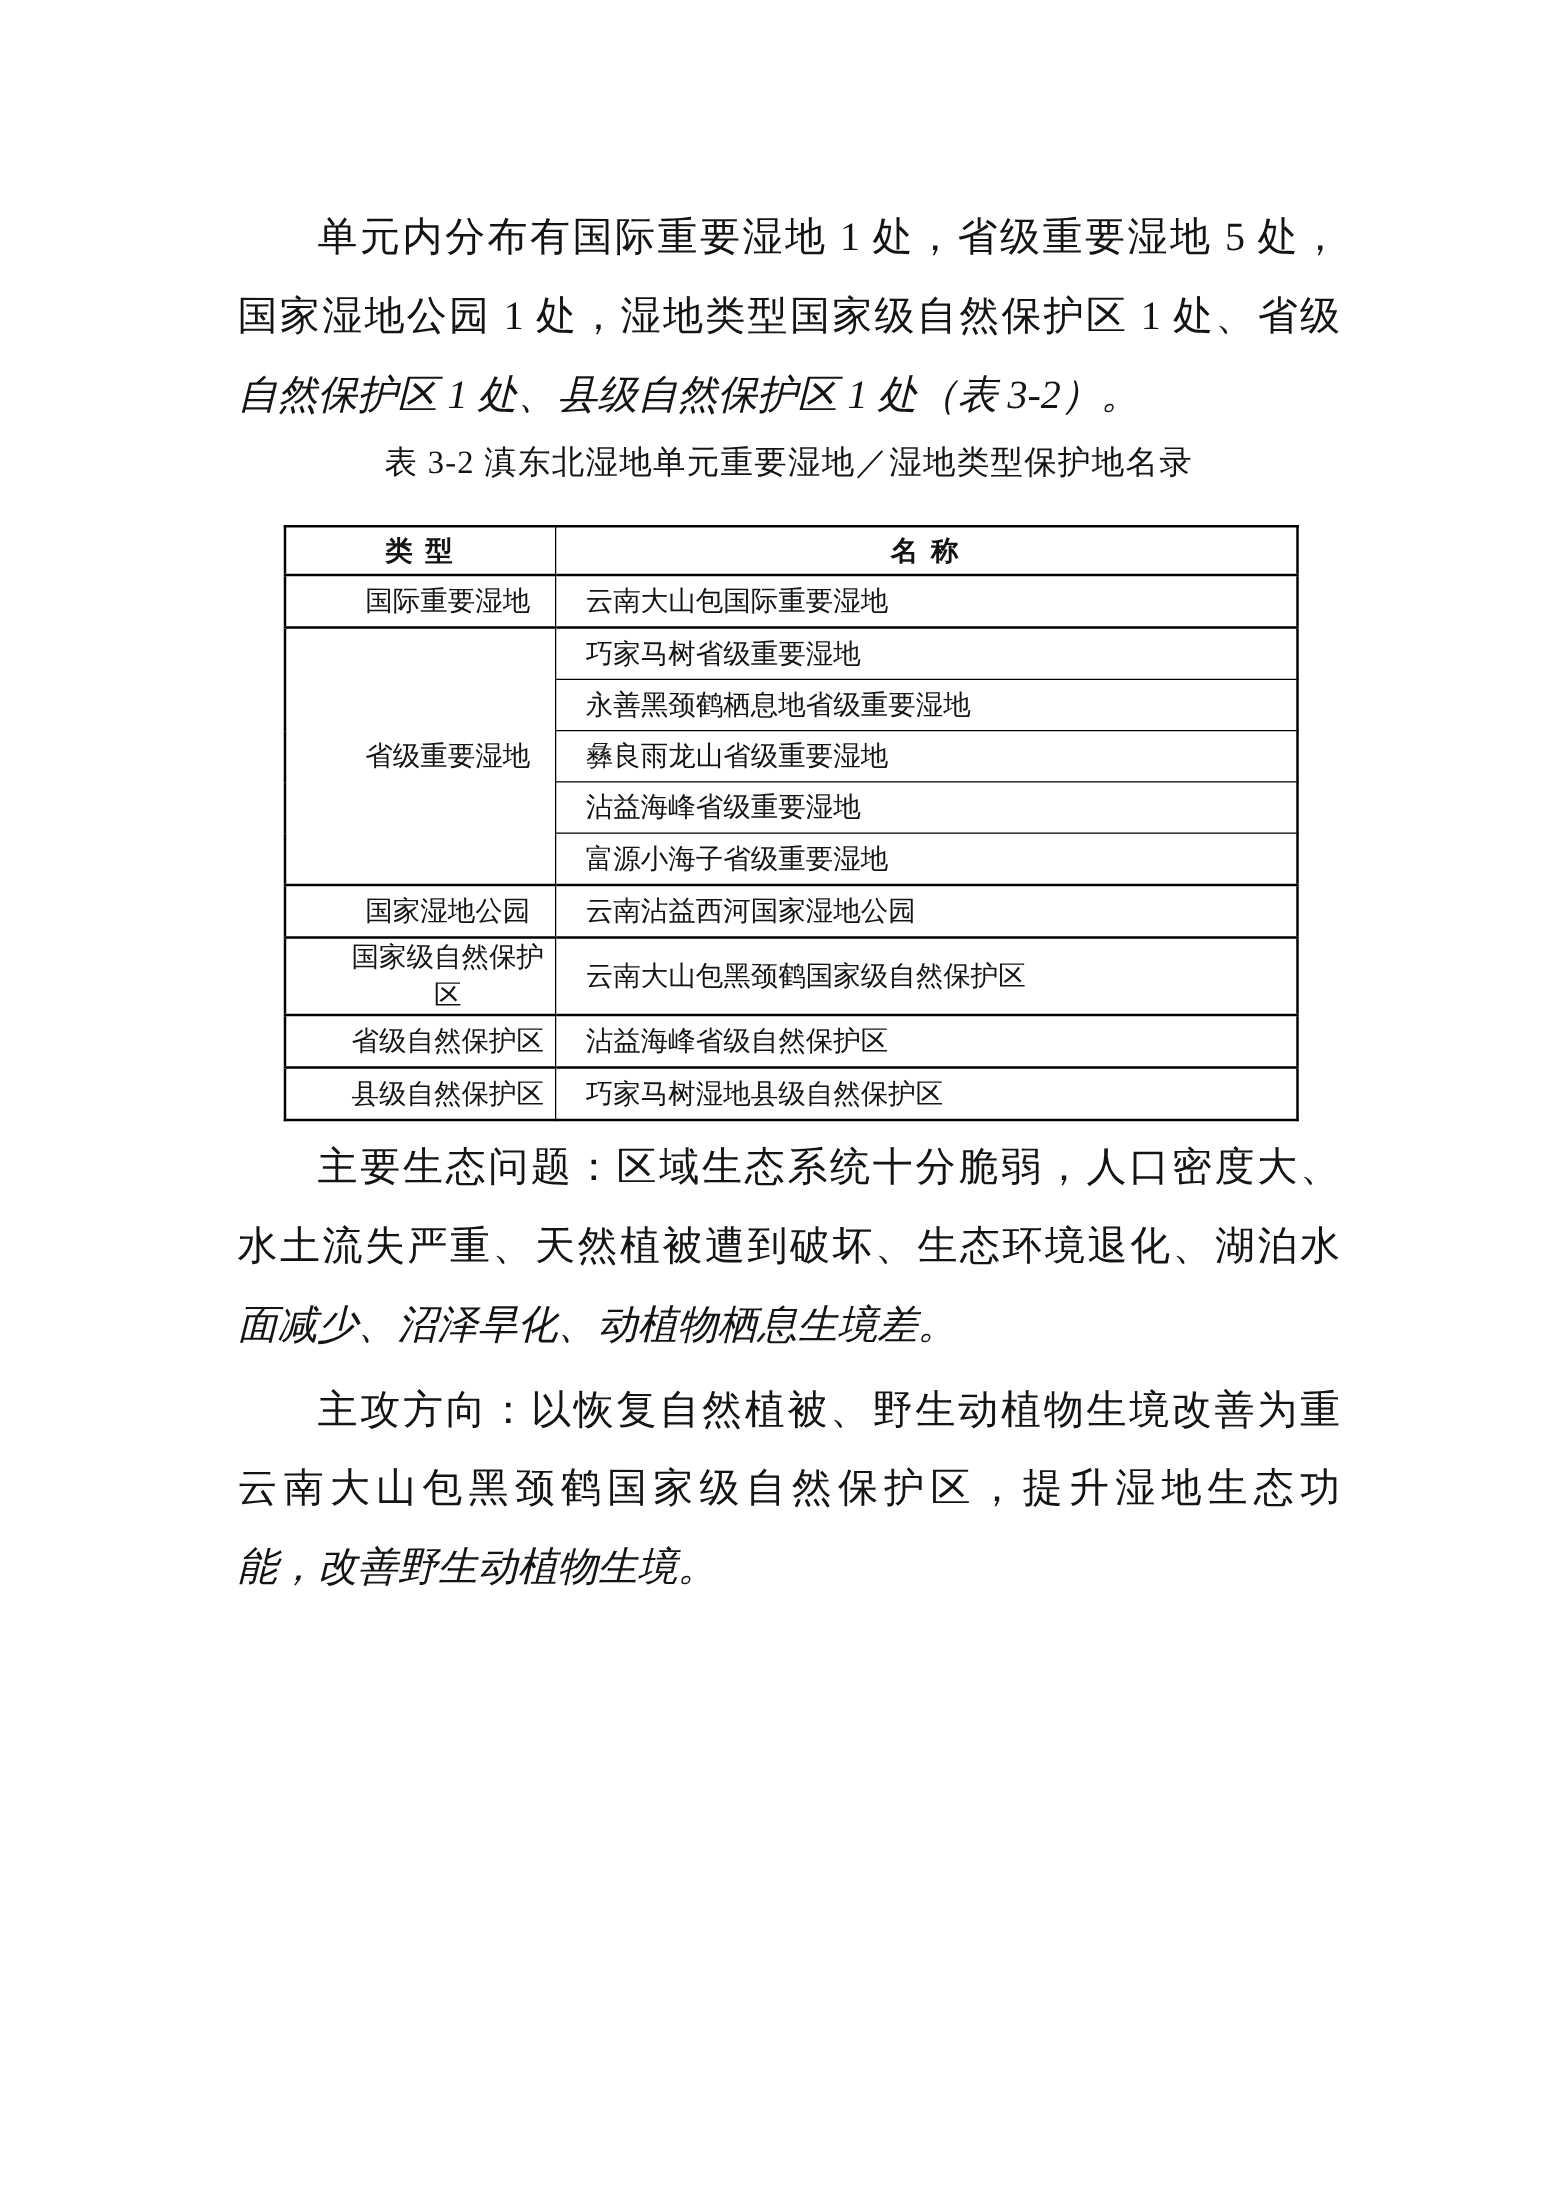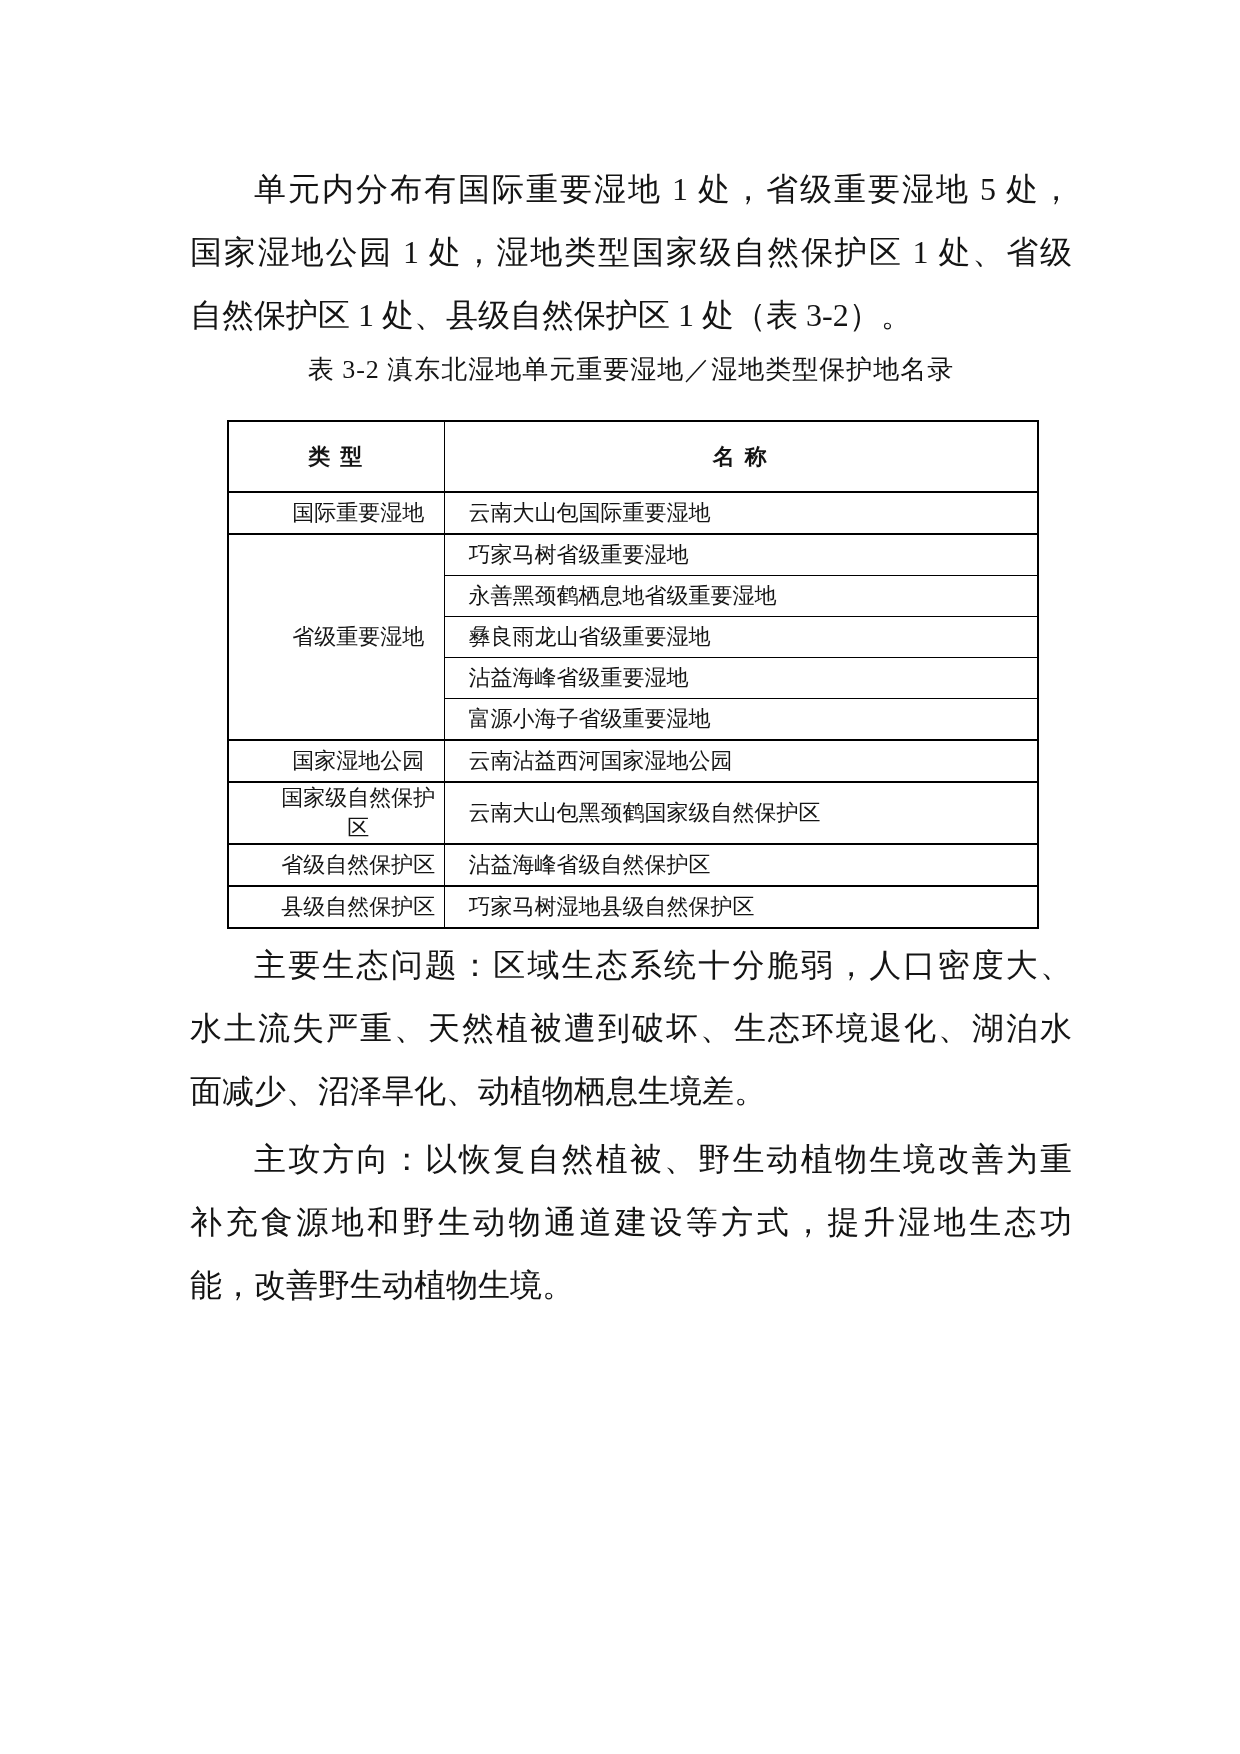--- a/index.html
+++ b/index.html
@@ -18,21 +18,21 @@
   .para{margin:0;padding:0;}
   .line{
     font-size:32px;
     line-height:63px;
     height:63px;
     text-align:justify;
     text-align-last:justify;
     overflow:hidden;
   }
   .line.first{padding-left:64px;}
-  .line.last{text-align-last:auto;text-align:left;}
+  .line.last{text-align-last:auto;text-align:left;font-style:italic;}
   .bold-label{
     font-family:"Liberation Sans","DejaVu Sans",sans-serif;
     font-weight:400;
   }
   .table-caption{
     height:60px;
     line-height:46px;
     text-align:center;
     font-size:26px;
     letter-spacing:1px;
@@ -46,21 +46,21 @@
   }
   table.wetland col.c1{width:216px;}
   table.wetland th{
     font-family:"Liberation Sans","DejaVu Sans",sans-serif;
     font-weight:700;
     font-size:22px;
     height:37px;
     border:1px solid #000;
     border-bottom:2px solid #000;
     text-align:center;
-    padding:16px;
+    padding:0;
     letter-spacing:2px;
   }
   table.wetland td{
     font-size:22px;
     height:40px;
     border:1px solid #000;
     padding:0;
     font-weight:400;
   }
   table.wetland td.type{text-align:center;padding-left:44px;}
@@ -142,20 +142,20 @@
     </table>
 
     <div class="para para-block">
       <div class="line first"><span class="bold-label">主要生态问题：</span><span>区域生态系统十分脆弱，人口密度大、</span></div>
       <div class="line">水土流失严重、天然植被遭到破坏、生态环境退化、湖泊水</div>
       <div class="line last">面减少、沼泽旱化、动植物栖息生境差。</div>
     </div>
 
     <div class="para para-block">
       <div class="line first"><span class="bold-label">主攻方向：</span><span>以恢复自然植被、野生动植物生境改善为重</span></div>
-      <div class="line">补充食源地和野生动物通道建设等方式，提升湿地生态功</div>
+      <div class="line">云南大山包黑颈鹤国家级自然保护区，提升湿地生态功</div>
       <div class="line last">能，改善野生动植物生境。</div>
     </div>
 
   </div>
 
   <div class="page-number">— 24 —</div>
 </div>
 
 </body></html>

